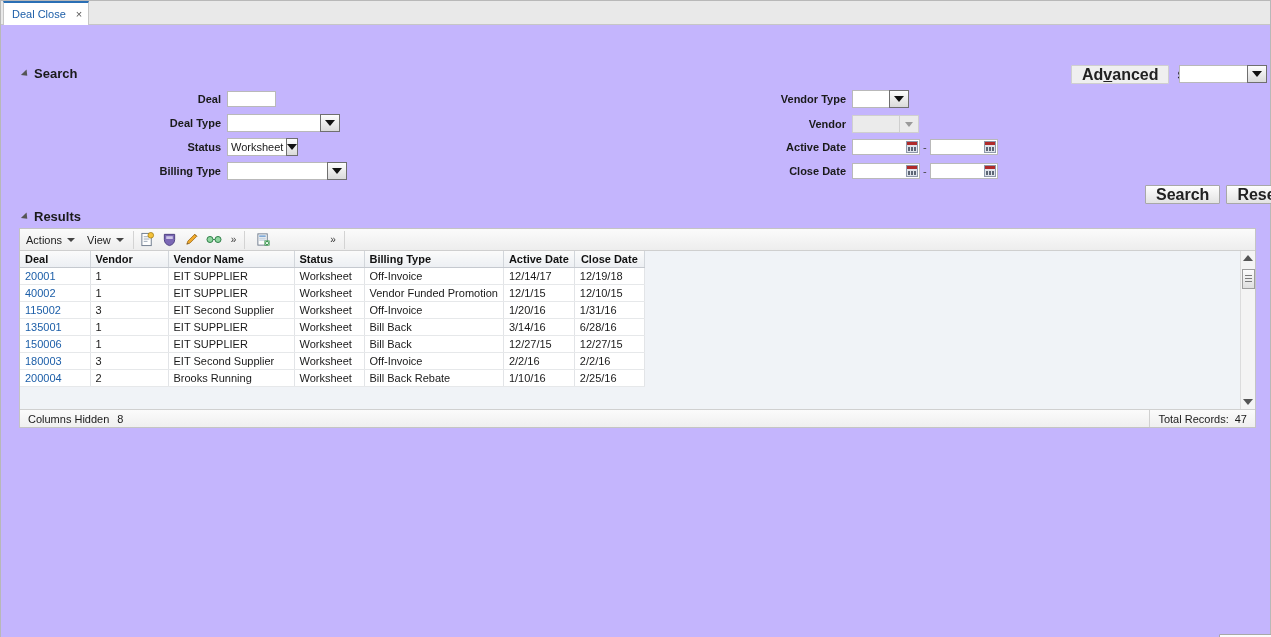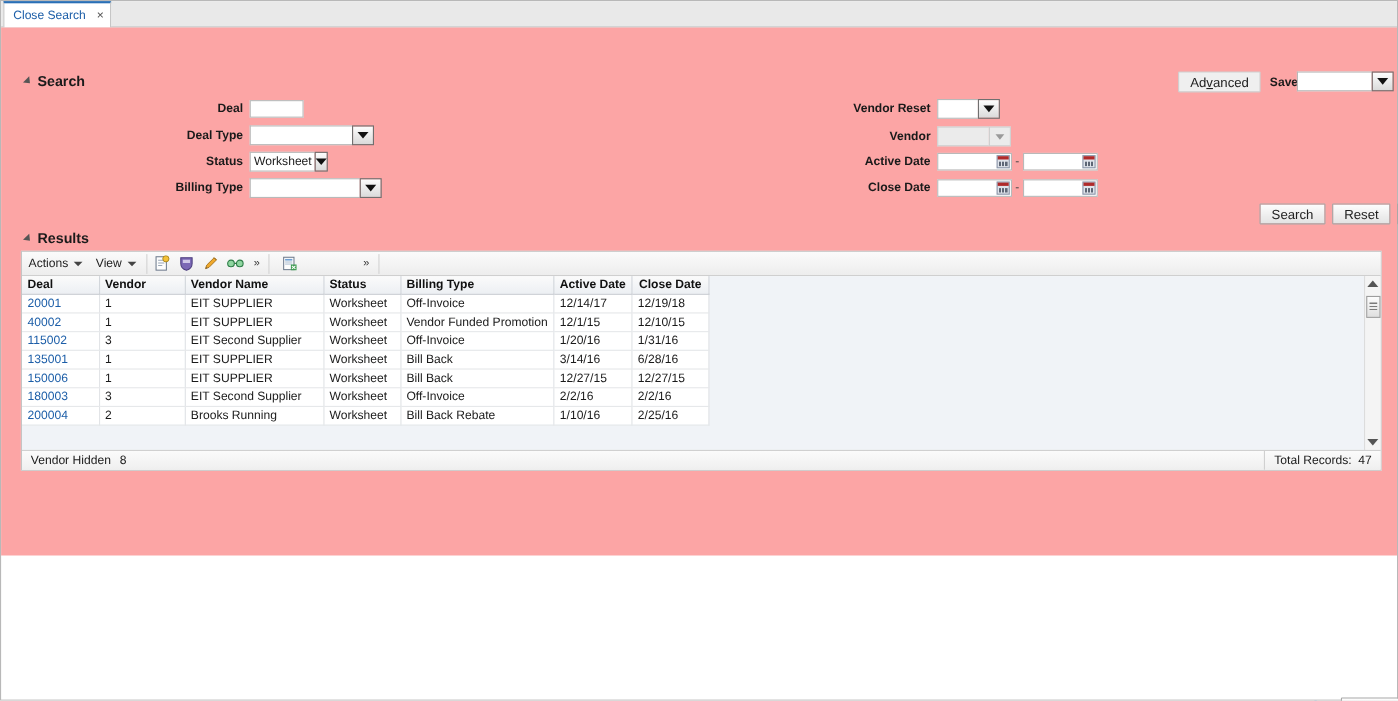--- a/index.html
+++ b/index.html
@@ -65,22 +65,22 @@
     position: absolute;
     left: 0; right: 0; top: 0;
     height: 24px;
     background: linear-gradient(#f3f3f3, #e4e4e4);
     z-index: -1;
   }
 
   
   .content {
     position: relative;
-    height: 480px;
-    background: #fca5a5;
+    height: 612px;
+    background: #c4b5fd;
   }
   .section-header {
     position: absolute;
     display: flex;
     align-items: center;
     gap: 6px;
     font-size: 13px;
     font-weight: bold;
     color: #1a1a1a;
   }
@@ -217,28 +217,29 @@
     color: #444;
     padding: 0 3px;
     font-size: 11px;
   }
 
   
   .btn {
     border: 1px solid #a8a8a8;
     background: linear-gradient(#fdfdfd, #e3e3e3);
     font-family: "Liberation Sans", sans-serif;
-    font-size: 12px;
+    font-size: 16px;
     color: #222;
     height: 19px;
     padding: 0 10px;
     box-sizing: border-box;
     cursor: pointer;
     border-radius: 1px;
     white-space: nowrap;
+    font-weight: bold;
   }
   .btn-flat {
     border: 1px solid #cfcfcf;
     background: #efefef;
   }
   .u { text-decoration: underline; }
 
   
   .panel {
     position: absolute;
@@ -414,21 +415,21 @@
   }
 </style>
 </head>
 <body>
 
 <div class="app">
 
   <div class="tabbar">
     <div class="tabbar-filler"></div>
     <div class="tab">
-      <span class="tab-label">Close Search</span>
+      <span class="tab-label">Deal Close</span>
       <span class="tab-close">×</span>
     </div>
   </div>
 
   <div class="content">
 
     <div class="section-header" style="left:22px; top:41px;">
       <span class="disc"></span>
       <span>Search</span>
     </div>
@@ -473,21 +474,21 @@
       <span class="flabel" style="width:100px;">Billing Type</span>
       <div class="lovbox" style="width:120px;">
         <div class="lov-field" style="flex:1;"></div>
         <div class="lov-btn">
             <i class="caret"></i>
           </div>
       </div>
     </div>
 
     <div class="fieldrow" style="left:730px; top:65px;">
-      <span class="flabel" style="width:115px;">Vendor Reset</span>
+      <span class="flabel" style="width:115px;">Vendor Type</span>
       <div class="lovbox" style="width:57px;">
         <div class="lov-field" style="flex:1;"></div>
         <div class="lov-btn">
             <i class="caret"></i>
           </div>
       </div>
     </div>
 
     <div class="fieldrow" style="left:730px; top:90px;">
       <span class="flabel" style="width:115px;">Vendor</span>
@@ -695,21 +696,21 @@
         <div class="vs-thumb" style="top:18px;">
           <span class="vs-grip"></span>
         </div>
         <div class="vs-arrow" style="position:absolute;bottom:0;left:0;width:13px;">
             <i class="vs-dn"></i>
           </div>
       </div>
 
       <div class="statusbar" style="left:0; right:0; bottom:0;">
         <div class="sb-left">
-          <span>Vendor Hidden</span>
+          <span>Columns Hidden</span>
           <span>8</span>
         </div>
         <div class="sb-right">
           <span>Total Records:</span>
           <span>47</span>
         </div>
       </div>
     </div>
 
     <div style="position:absolute; left:1188px; top:609px; display:flex; align-items:center; gap:16px;">

